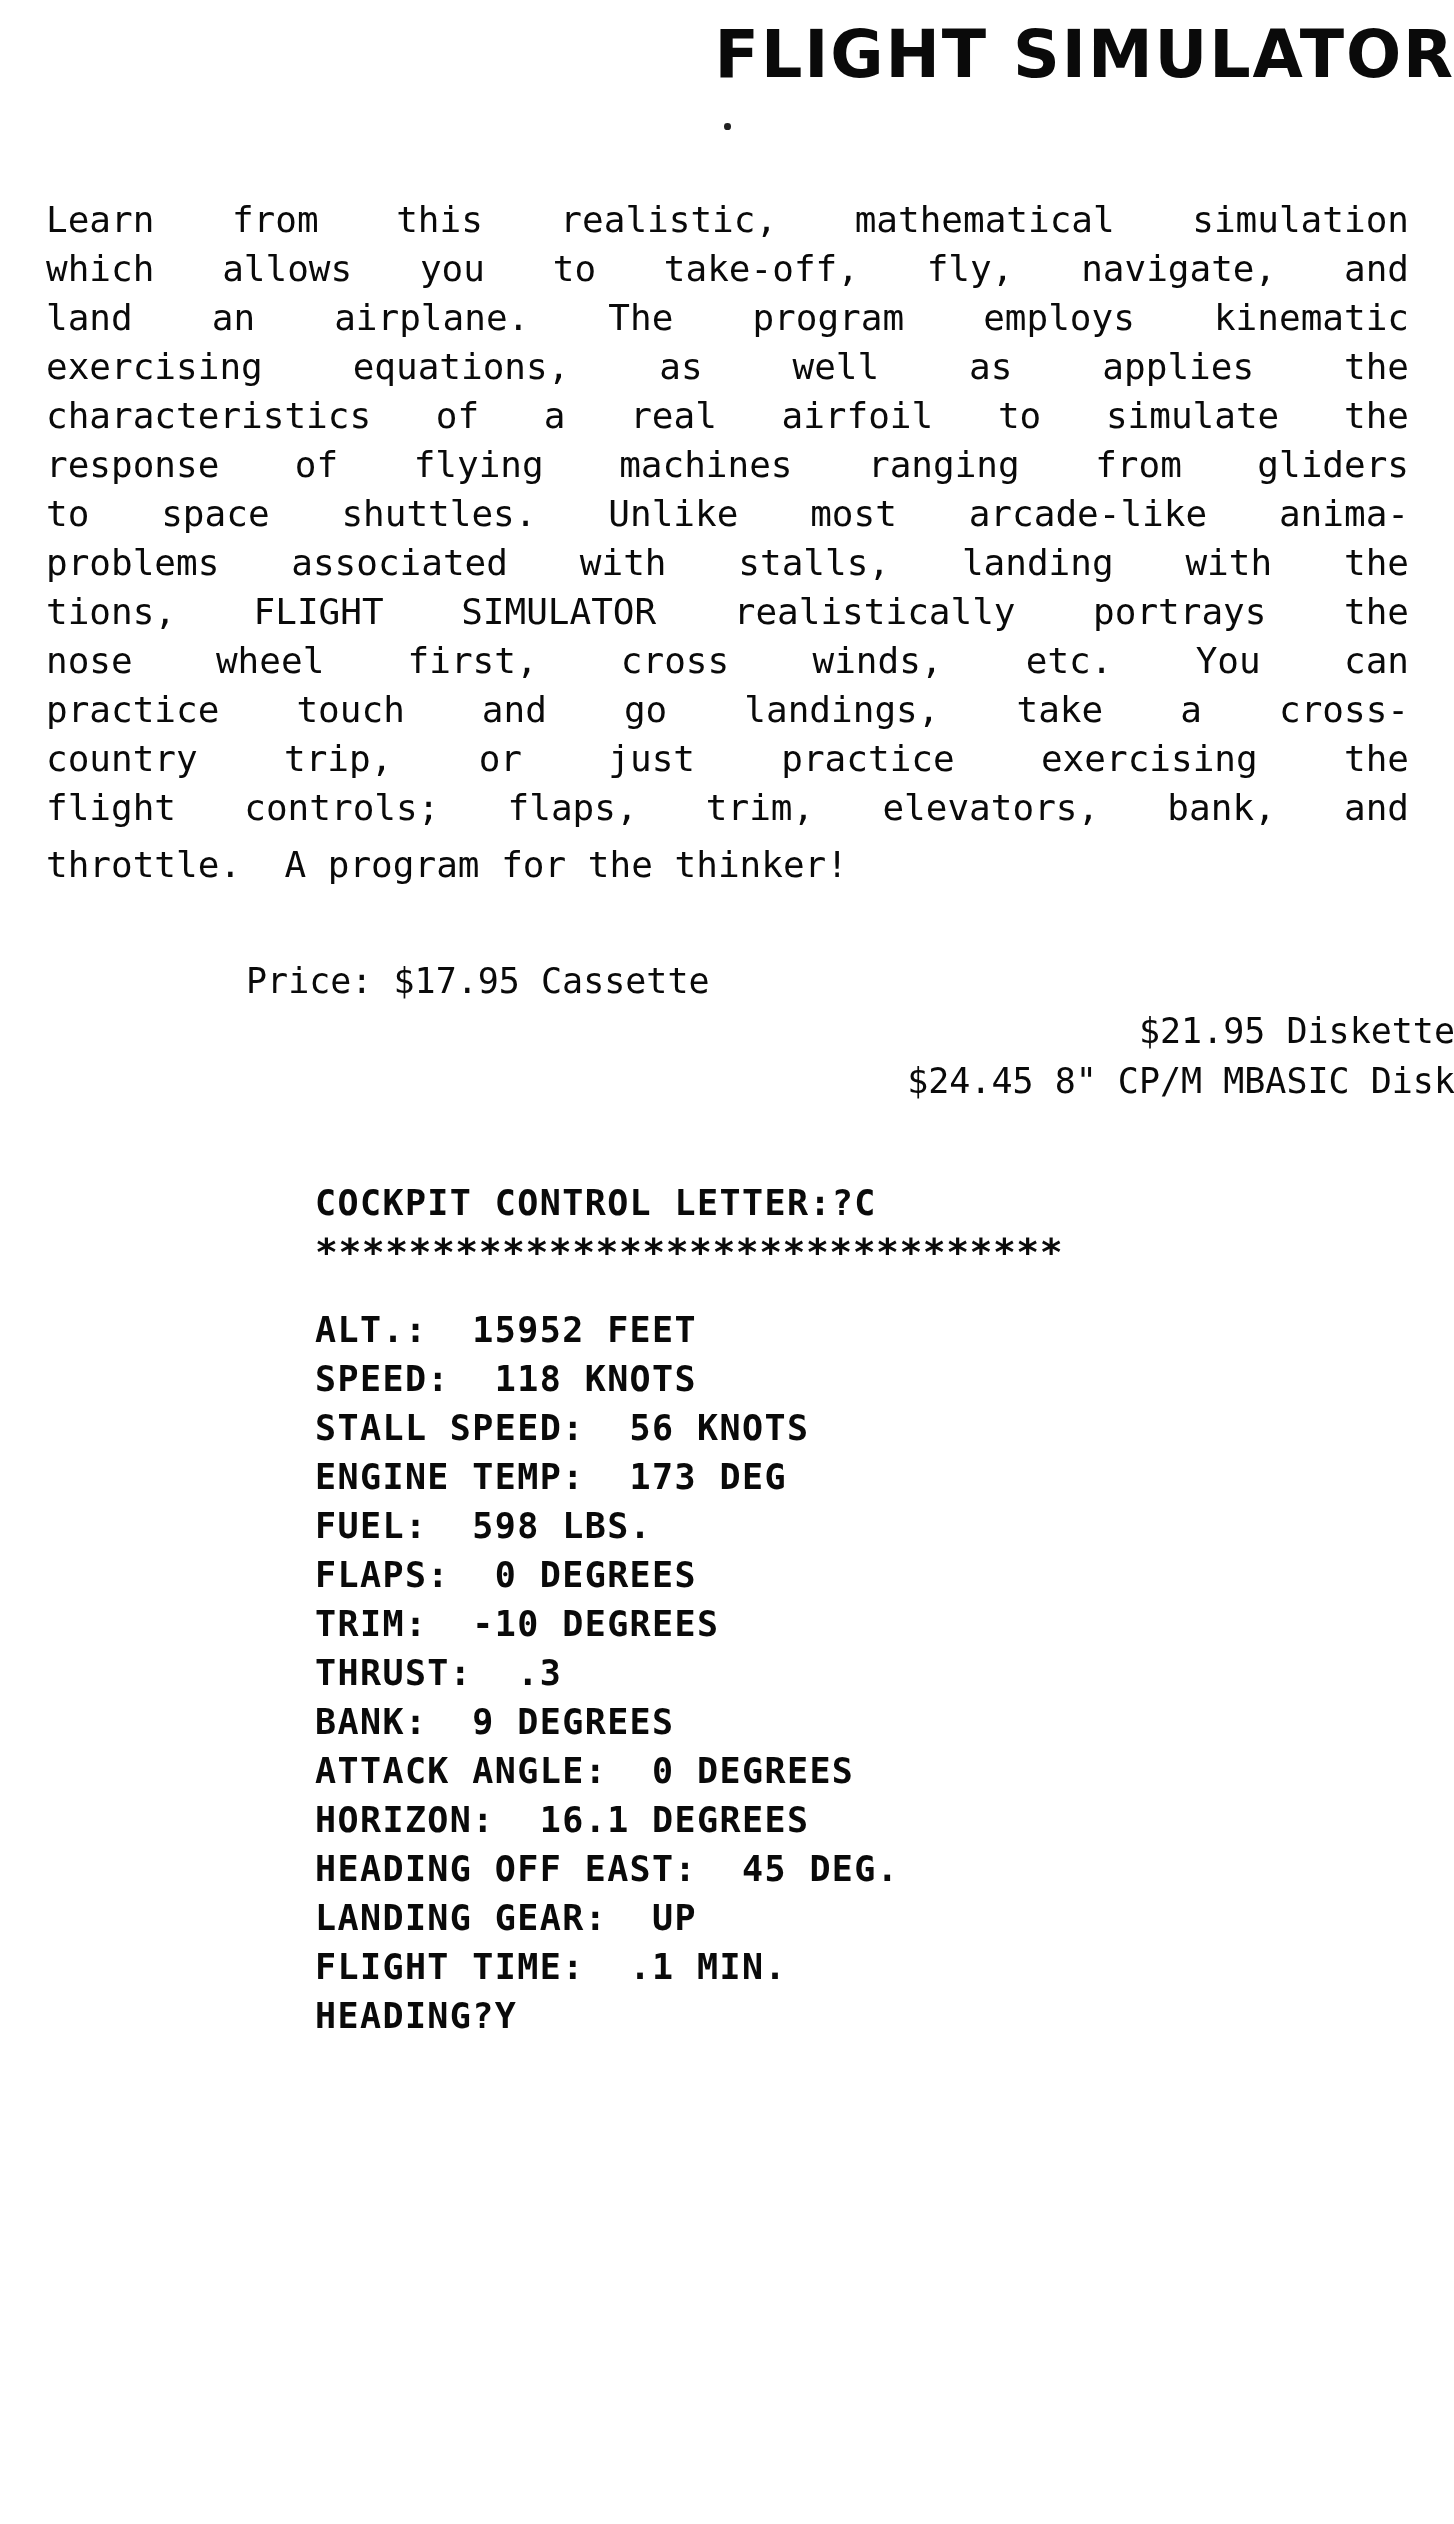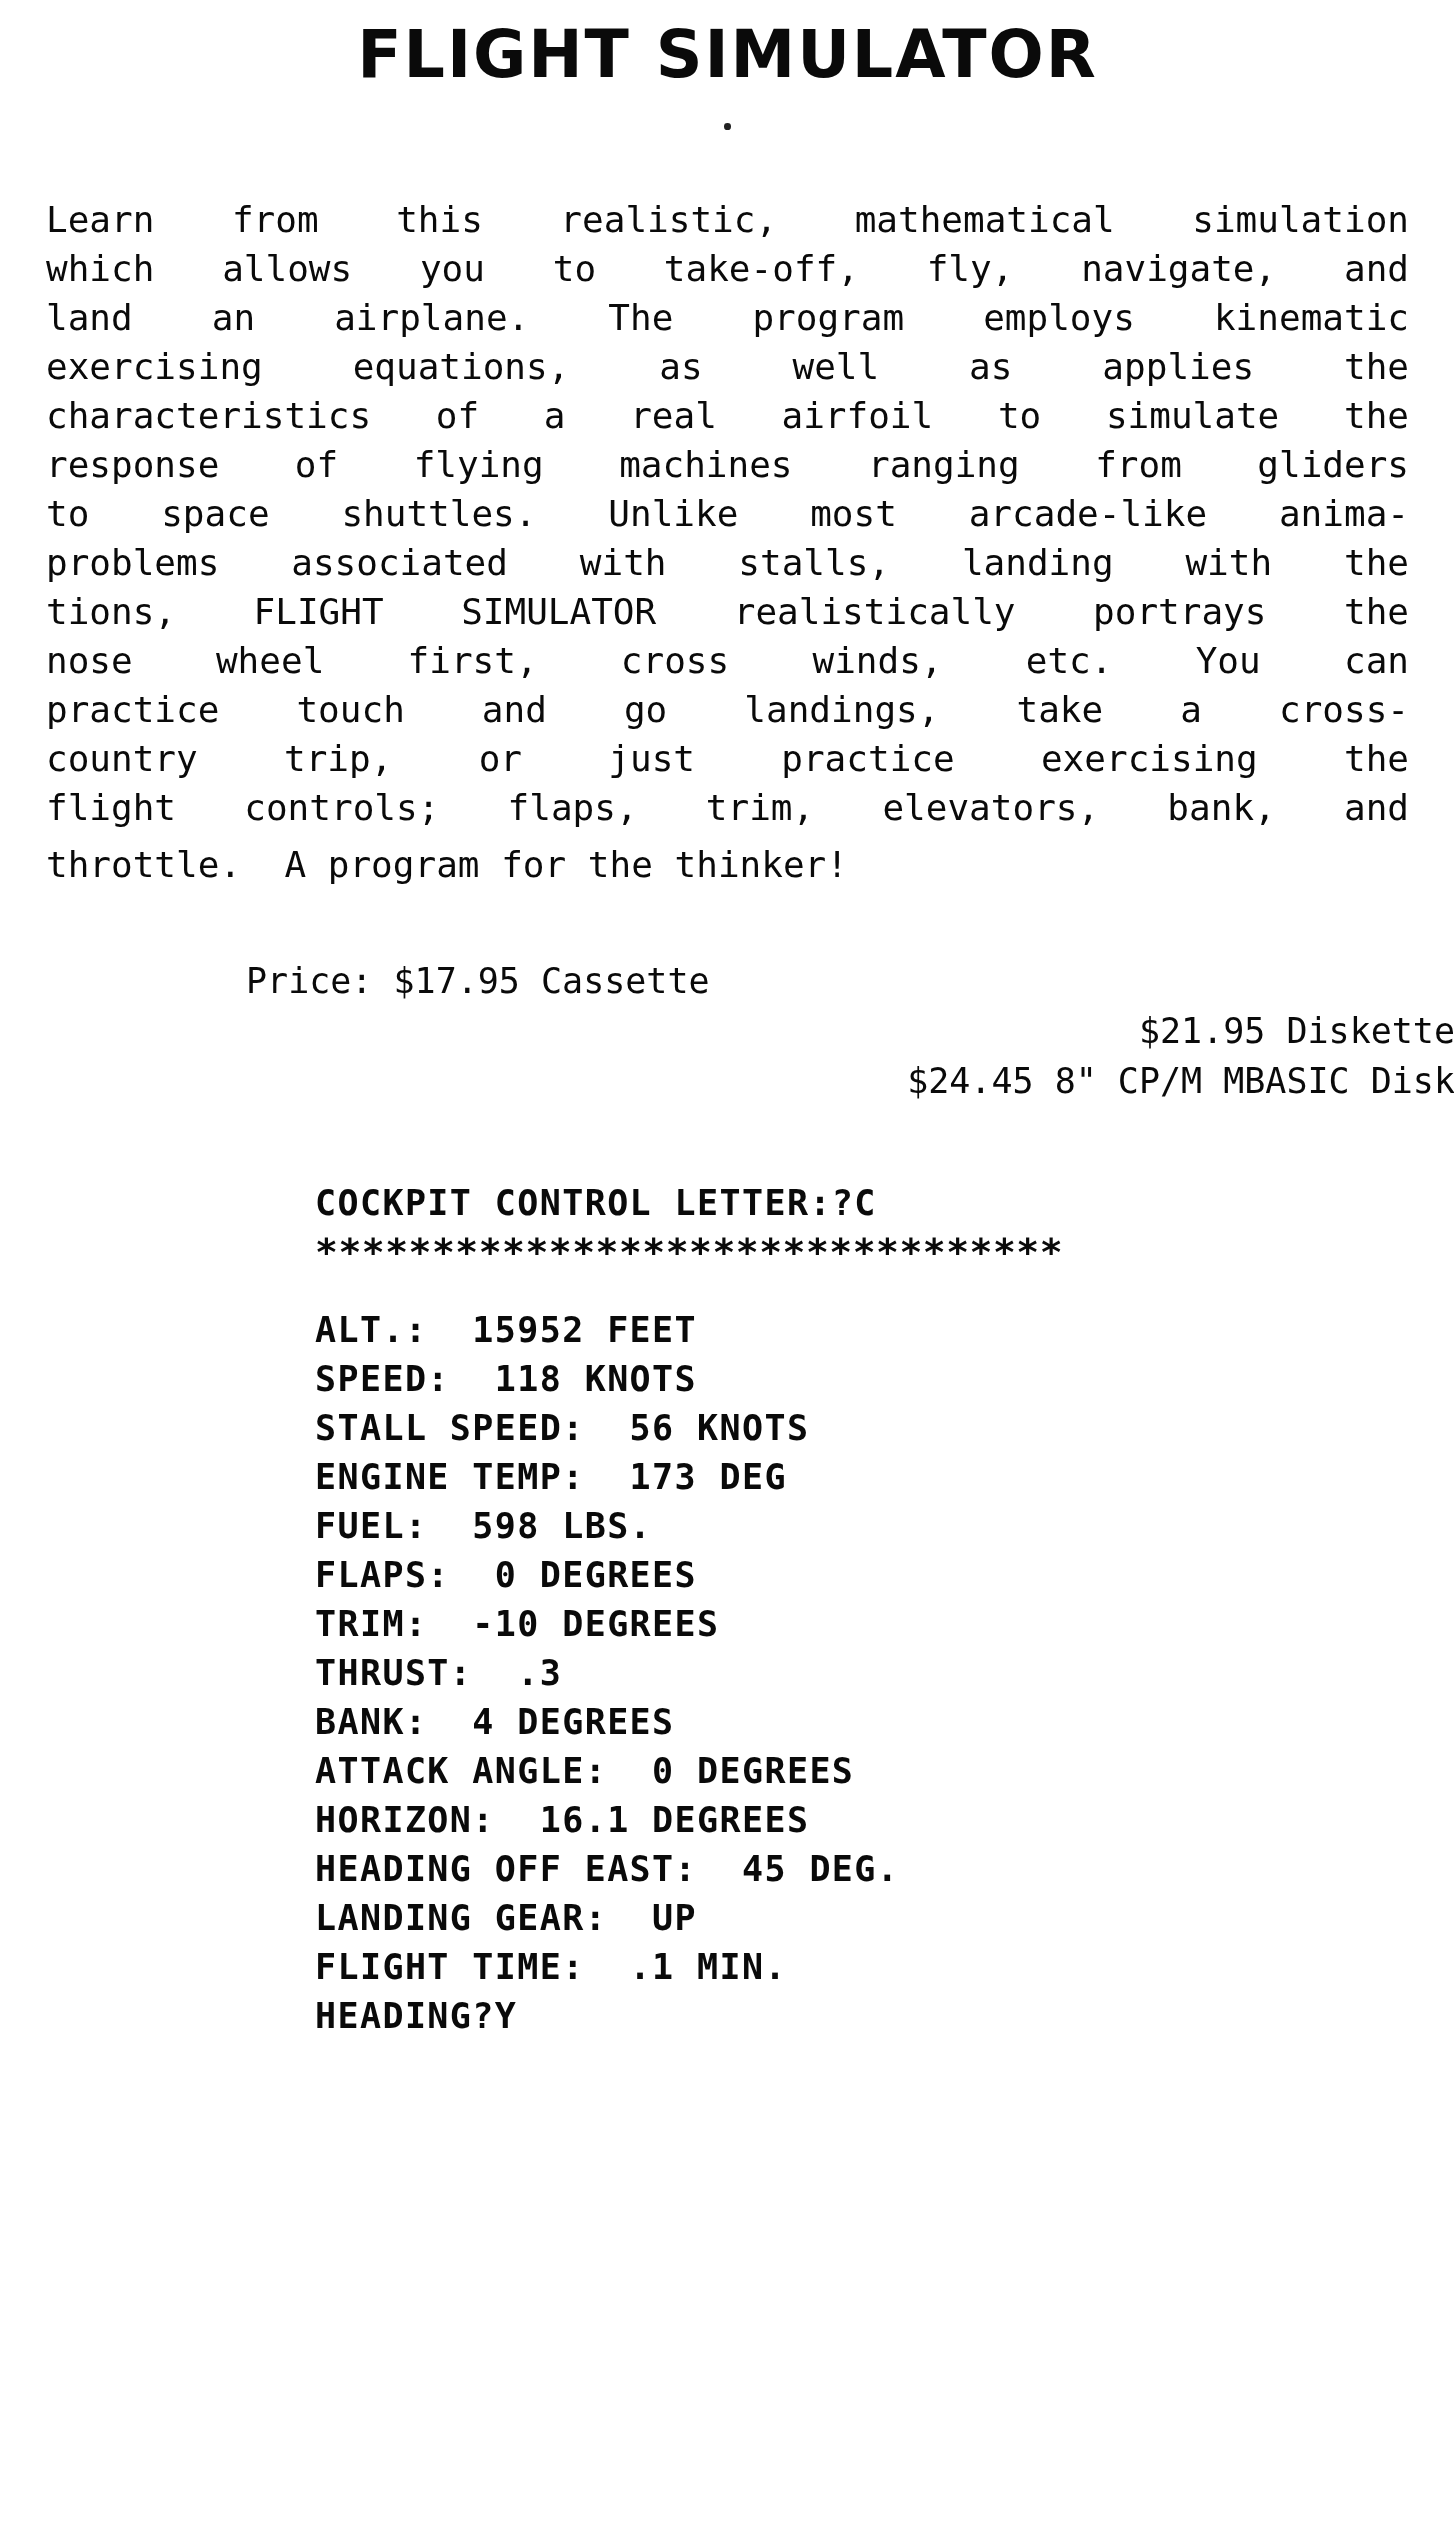--- a/index.html
+++ b/index.html
@@ -17,21 +17,21 @@
   .page {
     position: relative;
     width: 1455px;
     min-height: 2525px;
     box-sizing: border-box;
     padding: 0;
   }
 
   
   .title {
-    text-align: center;
+    text-align: right;
     font-family: "DejaVu Sans", sans-serif;
     font-weight: bold;
     font-size: 65px;
     letter-spacing: 1.9px;
     margin: 21px 0 0 0;
     padding: 0;
     line-height: 1.05;
   }
   .title .gap {
     display: inline-block;
@@ -159,21 +159,21 @@
 
     <div class="readout">
       <div class="term-line">ALT.:  15952 FEET</div>
       <div class="term-line">SPEED:  118 KNOTS</div>
       <div class="term-line">STALL SPEED:  56 KNOTS</div>
       <div class="term-line">ENGINE TEMP:  173 DEG</div>
       <div class="term-line">FUEL:  598 LBS.</div>
       <div class="term-line">FLAPS:  0 DEGREES</div>
       <div class="term-line">TRIM:  -10 DEGREES</div>
       <div class="term-line">THRUST:  .3</div>
-      <div class="term-line">BANK:  4 DEGREES</div>
+      <div class="term-line">BANK:  9 DEGREES</div>
       <div class="term-line">ATTACK ANGLE:  0 DEGREES</div>
       <div class="term-line">HORIZON:  16.1 DEGREES</div>
       <div class="term-line">HEADING OFF EAST:  45 DEG.</div>
       <div class="term-line">LANDING GEAR:  UP</div>
       <div class="term-line">FLIGHT TIME:  .1 MIN.</div>
       <div class="term-line">HEADING?Y</div>
     </div>
   </div>
 
 </div>

